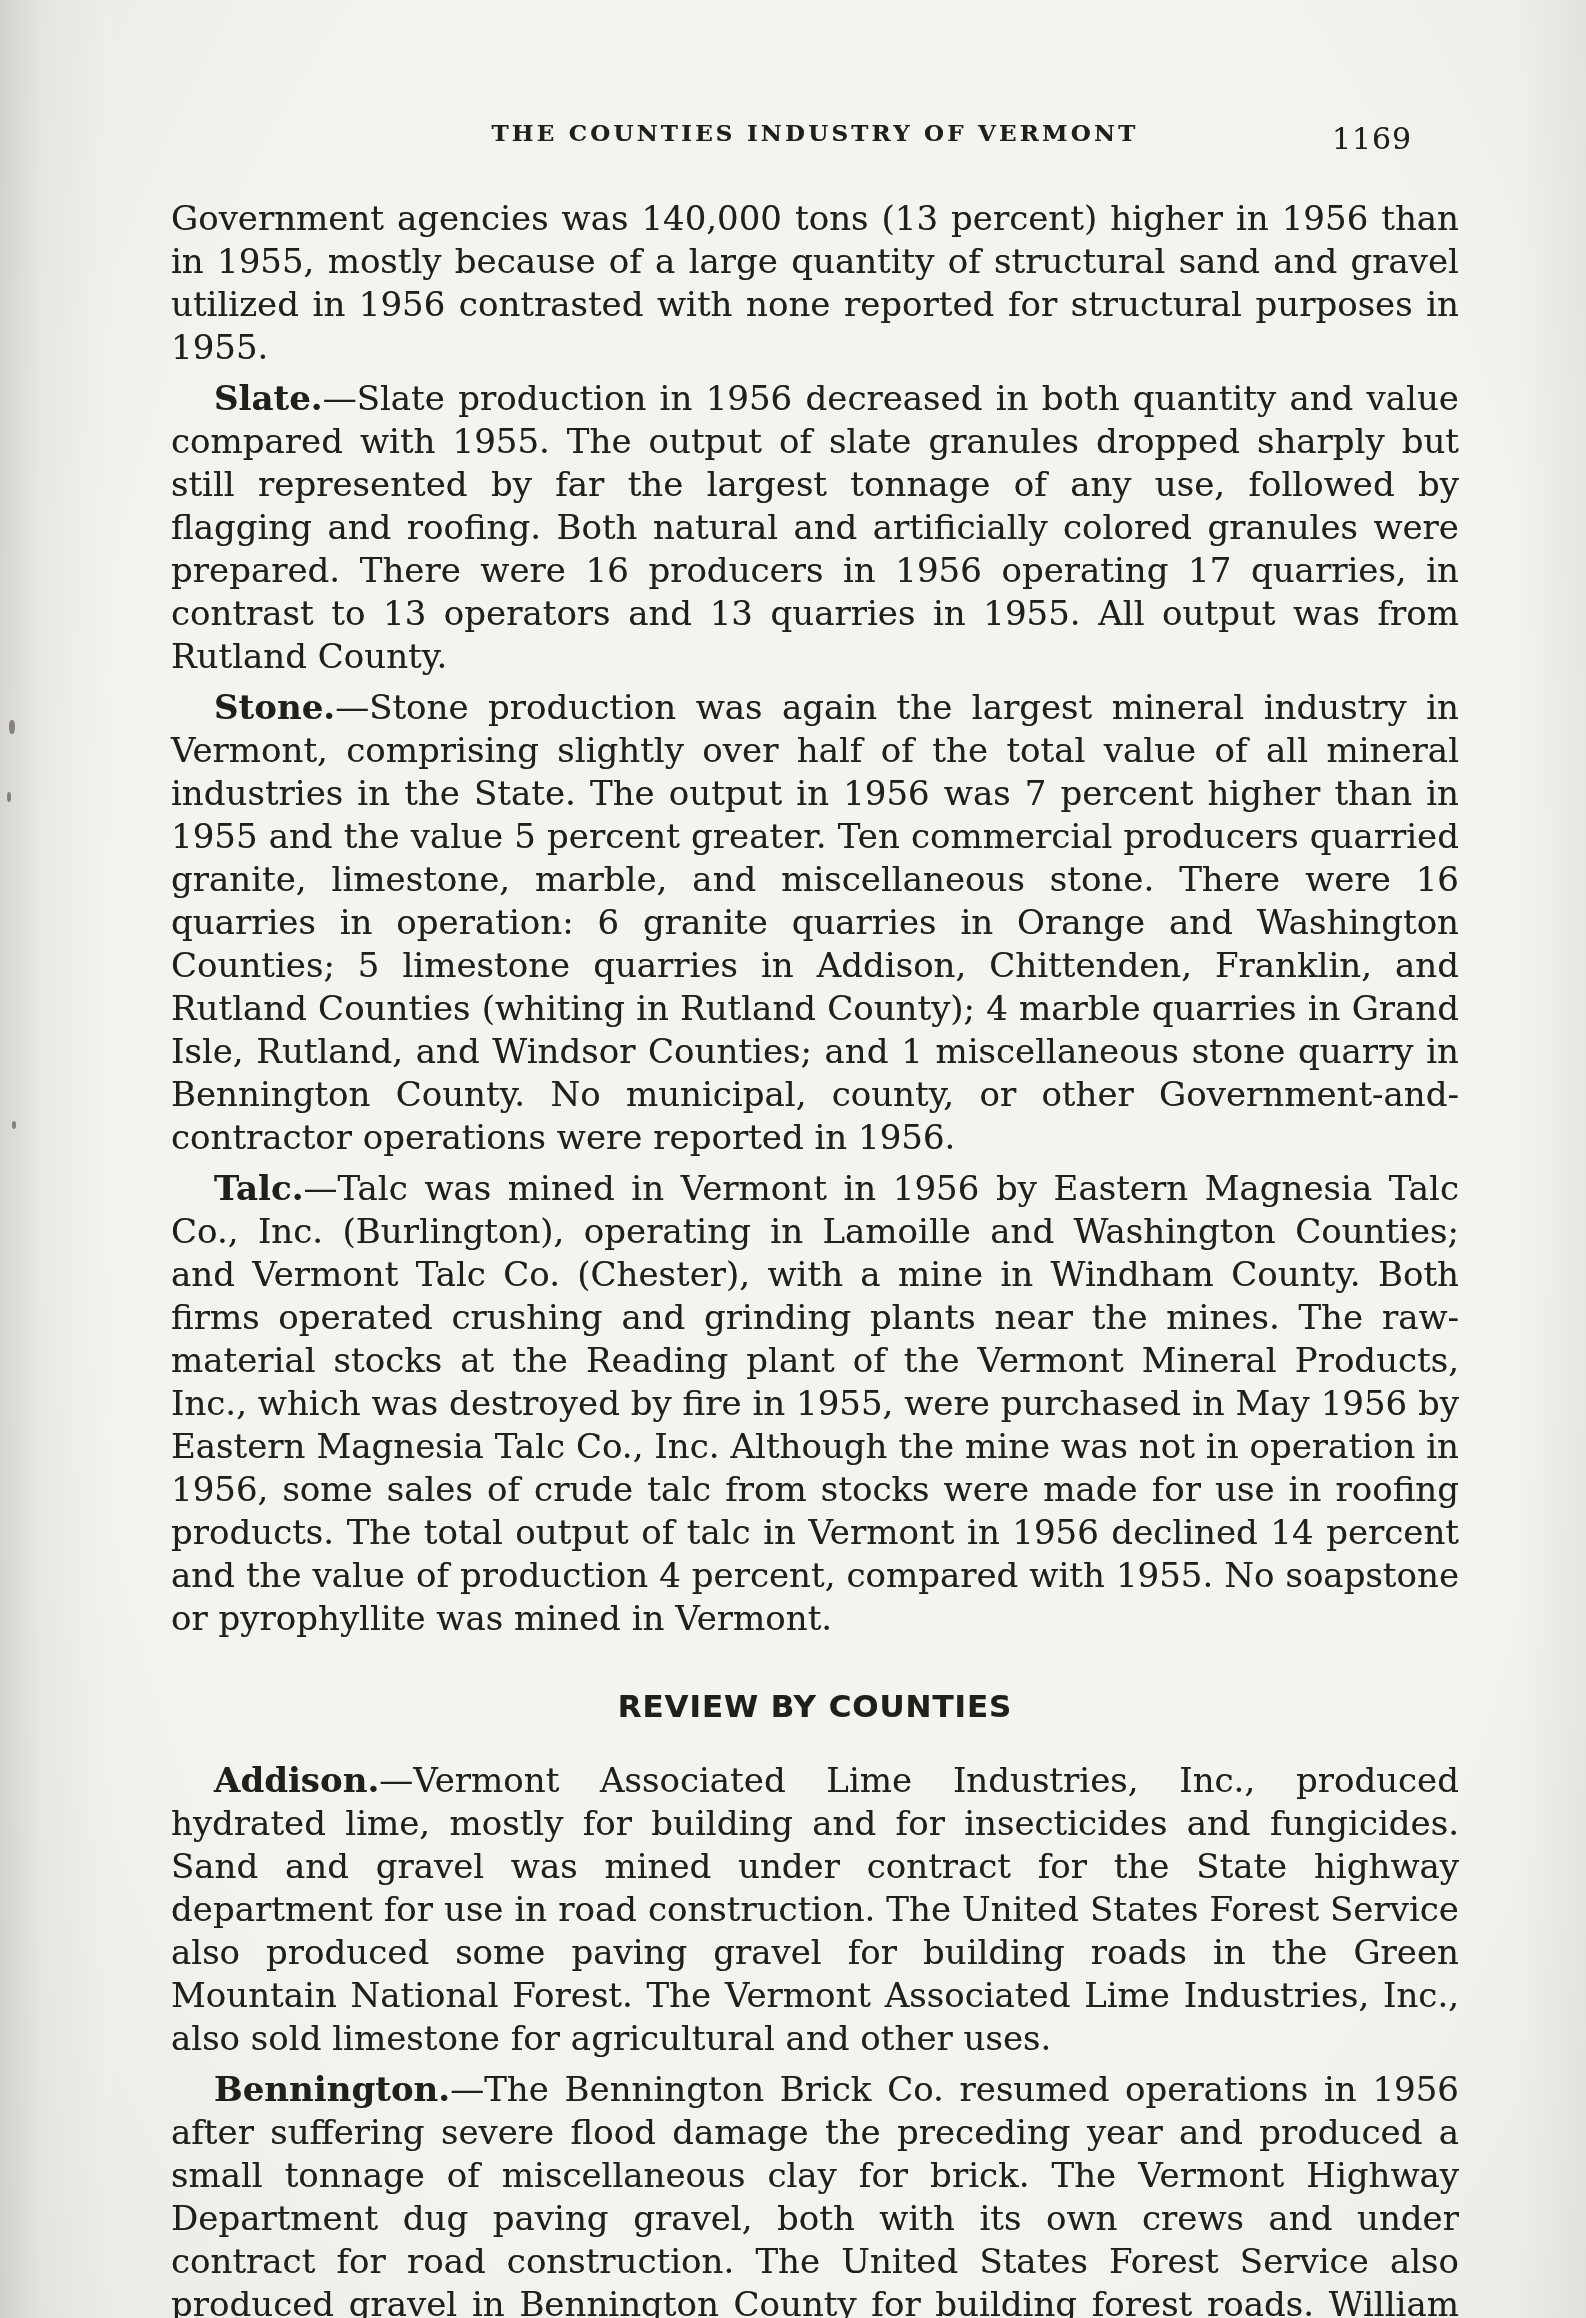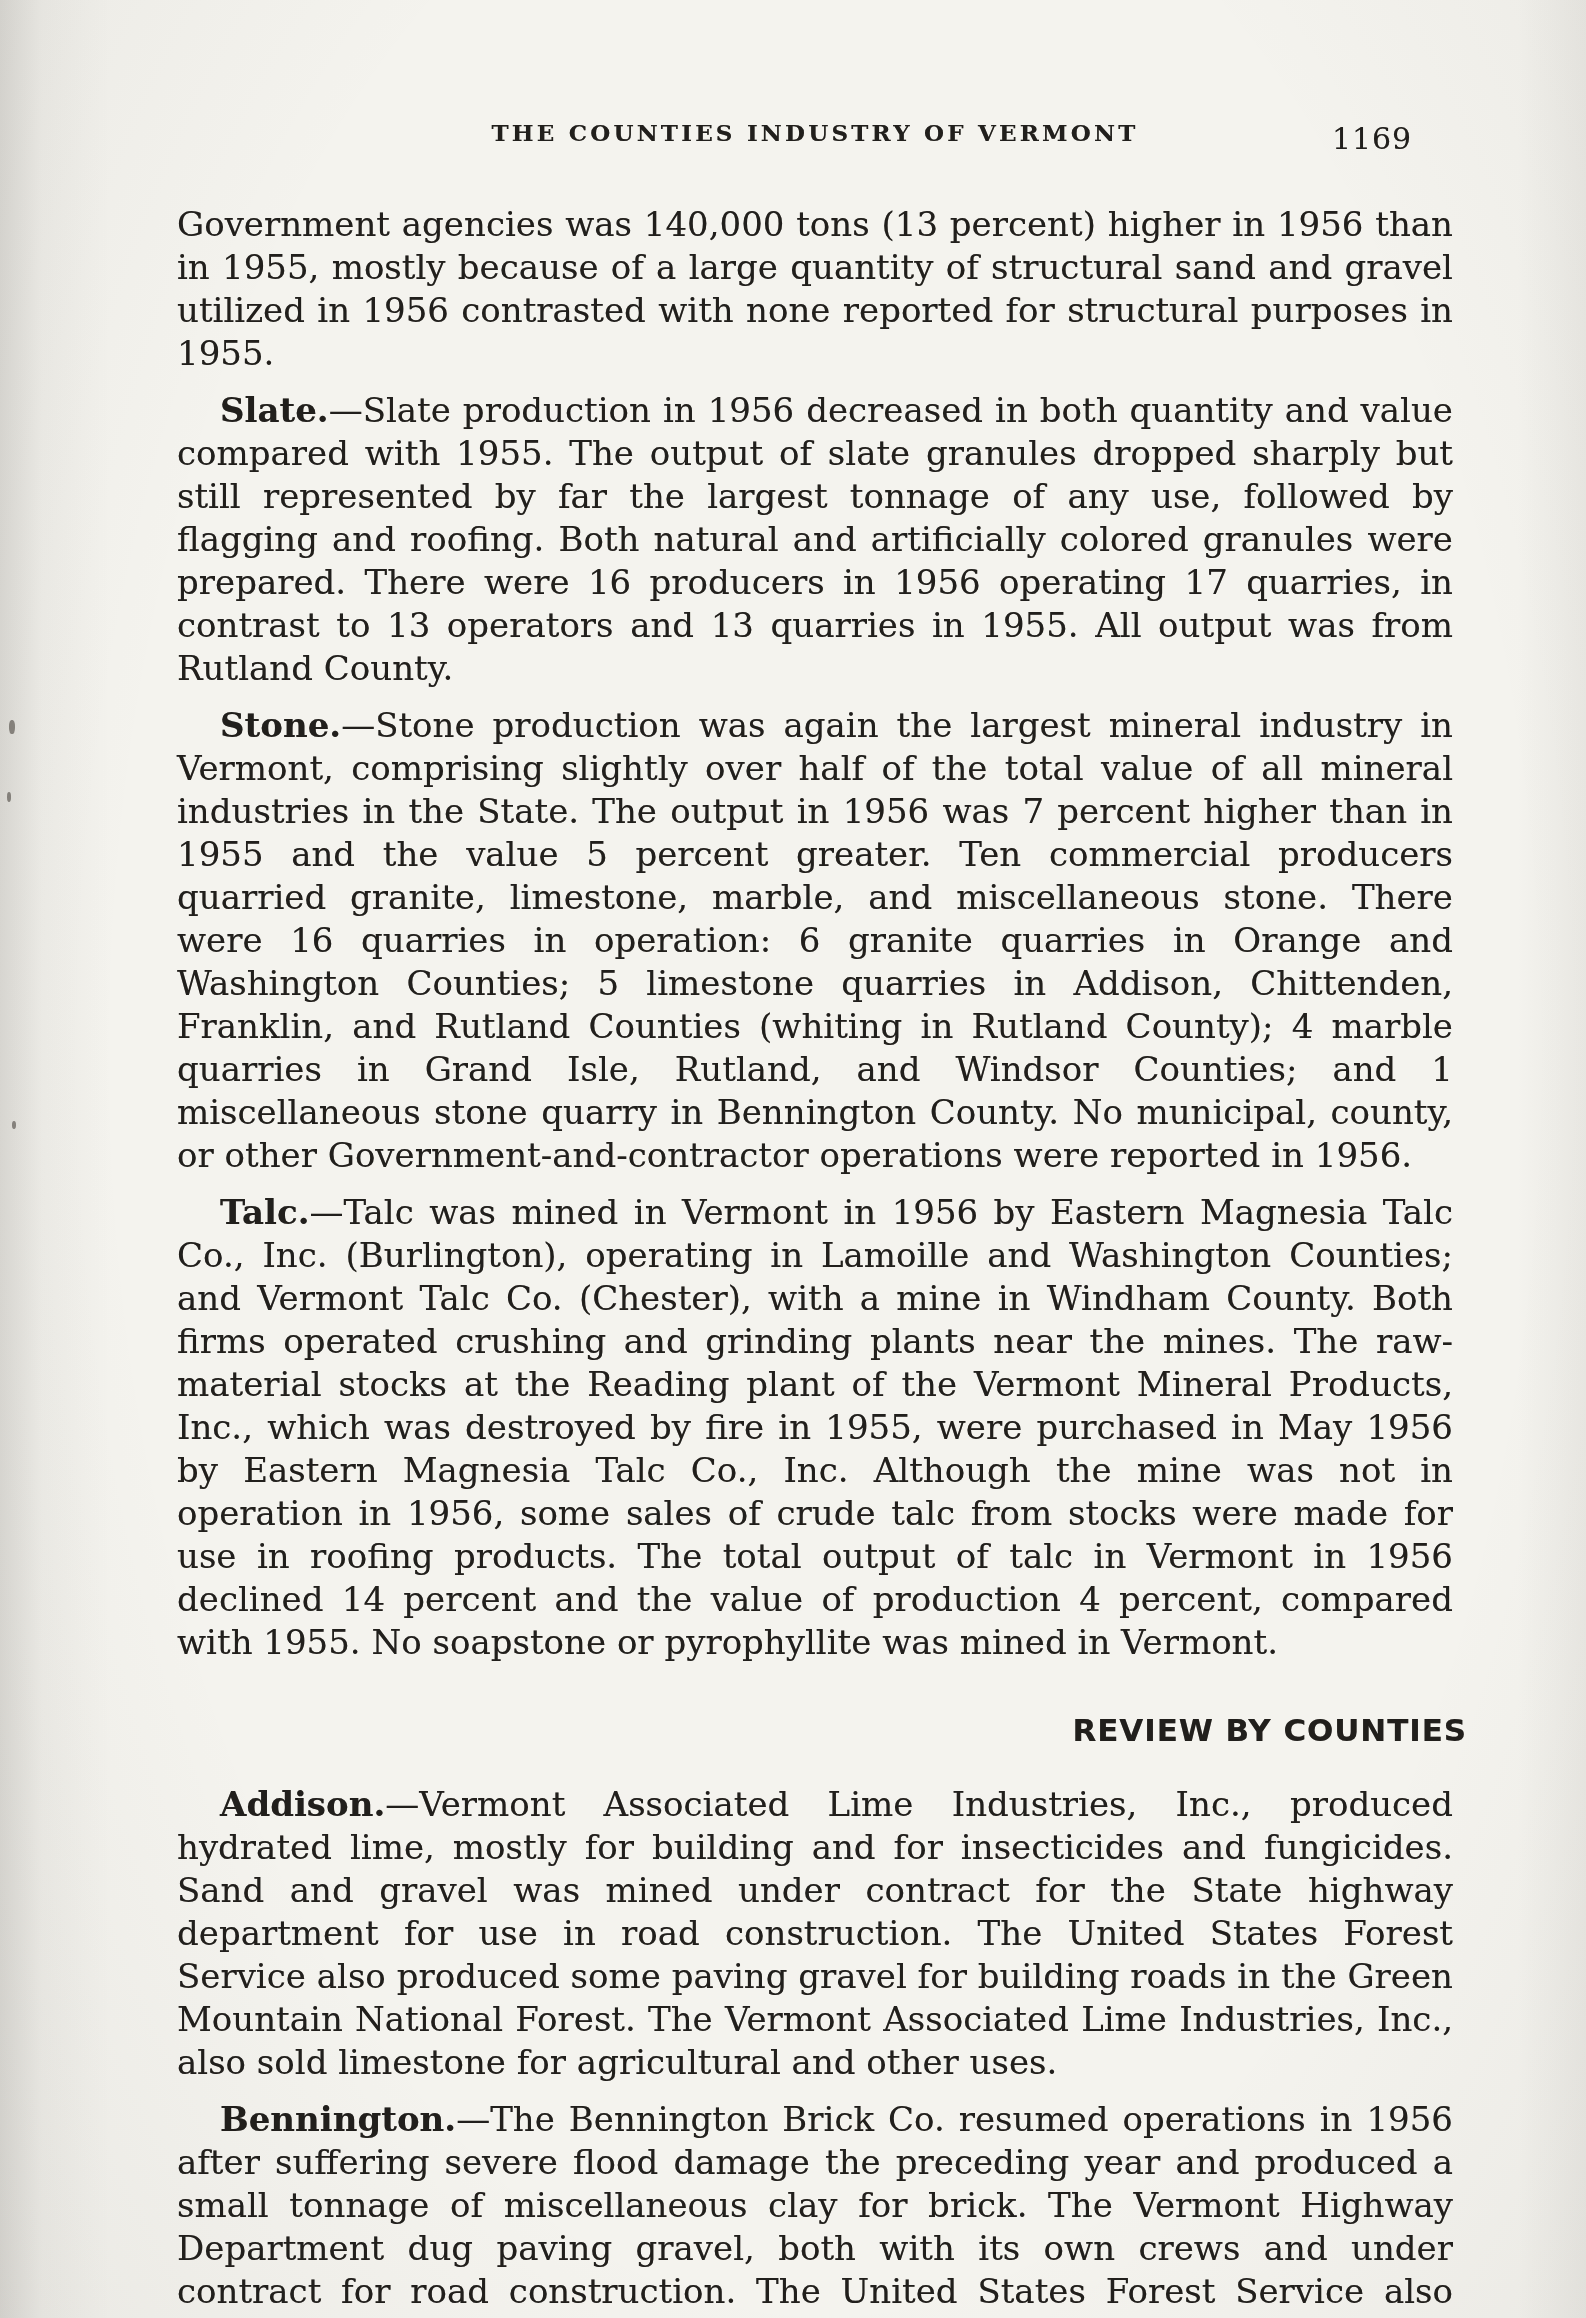--- a/index.html
+++ b/index.html
@@ -64,35 +64,35 @@
     left: 163px;
     top: 189px;
     width: 1304px;
     text-align: justify;
     font-size: 34px;
     line-height: 43px;
     hyphens: auto;
     text-shadow: 0 0 0.5px rgba(30,25,20,0.45);
   }
   .para {
-    margin: 14px;
+    margin: 8px;
     text-indent: 43px;
   }
   .para.continuation {
     text-indent: 0;
   }
   .lead {
     font-weight: bold;
   }
   .section-heading {
     font-family: "DejaVu Sans", "Liberation Sans", sans-serif;
     font-weight: bold;
     font-size: 31px;
     letter-spacing: 0.9px;
-    text-align: right;
+    text-align: center;
     text-indent: 0;
     margin: 45px 0 31px 0;
   }
 </style>
 </head>
 <body>
 
 <div class="page">
 
   <div class="page-vignette"></div>

